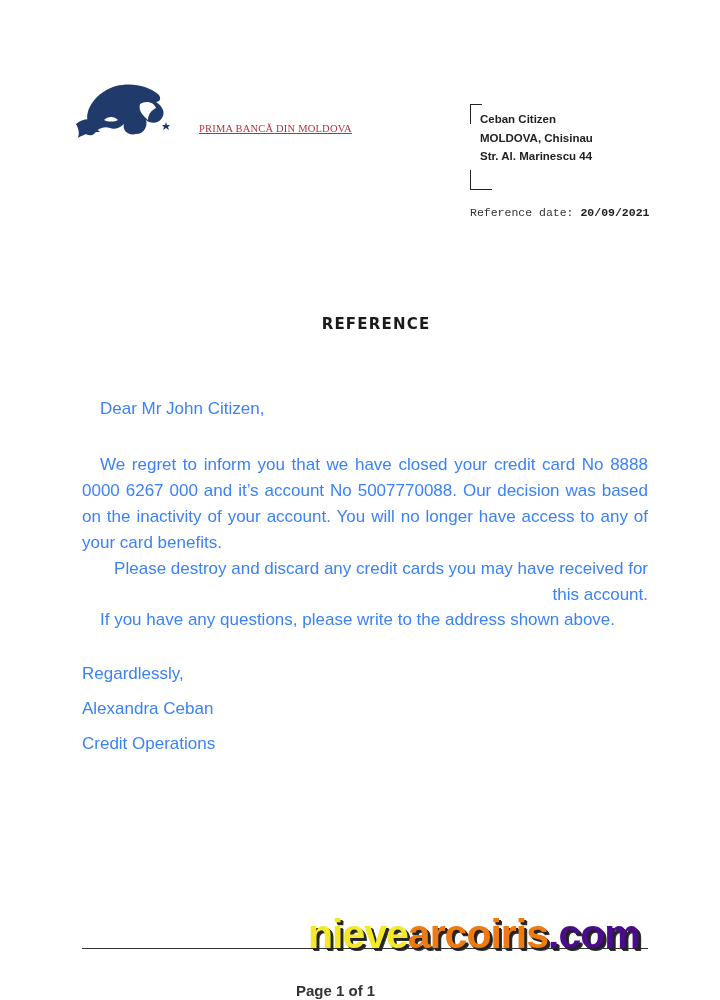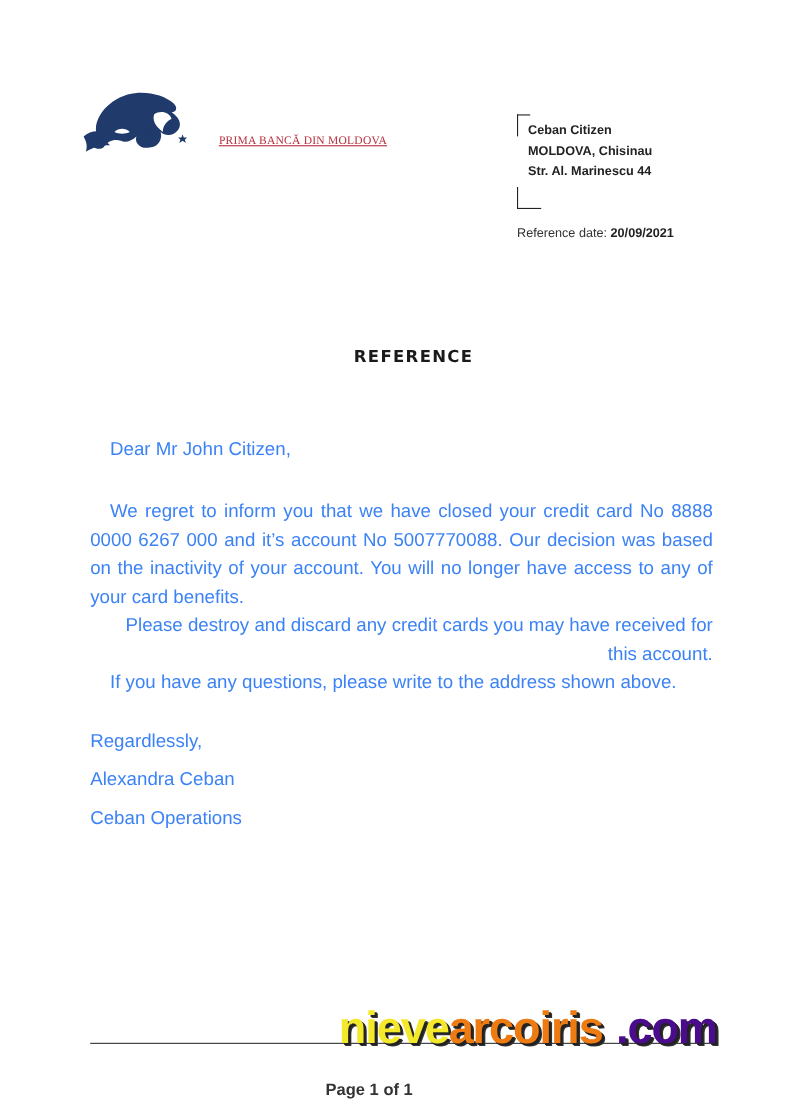--- a/index.html
+++ b/index.html
@@ -10,42 +10,42 @@
     .logo-mark { position: absolute; left: 0; top: 0; width: 104px; height: 62px; }
     .logo-word { position: absolute; left: 106px; top: 14px; white-space: nowrap; color: #1f3a6b; line-height: 1; }
     .logo-word .light { font-family: "DejaVu Serif", serif; font-size: 25px; letter-spacing: -1.5px; font-weight: normal; transform: scaleX(0.82); display: inline-block; transform-origin: left; }
     .logo-word .bold { font-family: "Liberation Serif", serif; font-size: 25px; font-weight: bold; position: absolute; left: 127px; top: 1px; letter-spacing: -0.5px; }
     .logo-tag { position: absolute; left: 125px; top: 43px; font-family: "Liberation Serif", serif; font-size: 10.5px; color: #b5313f; letter-spacing: 0.2px; white-space: nowrap; text-decoration: underline; }
 
     .addr-block { position: absolute; left: 470px; top: 104px; }
     .corner-tl { position: absolute; left: 0; top: 0; width: 12px; height: 20px; border-left: 1px solid #222; border-top: 1px solid #222; }
     .corner-bl { position: absolute; left: 0; top: 66px; width: 22px; height: 20px; border-left: 1px solid #222; border-bottom: 1px solid #222; }
     .addr-lines { position: absolute; left: 10px; top: 6px; font-family: "Liberation Sans", sans-serif; font-size: 11.5px; font-weight: bold; line-height: 18.5px; white-space: nowrap; color: #222; }
-    .ref-date { position: absolute; left: 470px; top: 206px; font-family: Liberation Sans, sans-serif; font-size: 11.5px; white-space: nowrap; color: #333; }
+    .ref-date { position: absolute; left: 470px; top: 206px; font-family: Liberation Mono, monospace; font-size: 11.5px; white-space: nowrap; color: #333; }
     .ref-date b { color: #222; }
 
     .title { position: absolute; left: 0; width: 752px; top: 315px; text-align: center; font-family: "DejaVu Sans", sans-serif; font-weight: bold; font-size: 15px; letter-spacing: 1.2px; color: #1a1a1a; }
 
     .body-text { position: absolute; left: 82px; width: 566px; font-family: "Liberation Sans", sans-serif; font-size: 17px; color: #3b82f6; line-height: 26px; }
     .salutation { top: 396px; padding-left: 18px; }
     .para1 { top: 452px; text-indent: 18px; text-align: justify; }
     .para2 { top: 556px; padding-left: 18px; text-align: right; }
     .para3 { top: 607px; padding-left: 18px; }
     .closing { top: 661px; }
     .signer { top: 696px; }
     .dept { top: 731px; }
 
     .footer-rule { position: absolute; left: 82px; top: 948px; width: 566px; border-top: 1px solid #333; }
     .page-num { position: absolute; left: 296px; top: 982px; font-family: "Liberation Sans", sans-serif; font-size: 15px; color: #333; font-weight: bold; }
 
     .watermark { position: absolute; left: 308px; top: 914px; font-family: "Liberation Sans", sans-serif; font-weight: bold; font-size: 41px; letter-spacing: -1px; white-space: nowrap; line-height: 1; }
     .watermark span { text-shadow: 2px 2px 0 #222, 3px 3px 0 #333; }
     .wm-a { color: #f4e82a; }
     .wm-b { color: #ee7a12; }
-    .wm-c { color: #4a0c8c; margin-left: 12px; }
+    .wm-c { color: #4a0c8c; }
   </style>
 </head>
 <body>
 
 <div class="logo">
   <svg class="logo-mark" viewBox="0 0 104 62" xmlns="http://www.w3.org/2000/svg">
     <path d="M14 42 C10 30 22 12 42 6 C58 2 74 6 84 14 C88 18 86 22 82 22 C88 26 92 32 88 38 C84 44 76 44 72 40 C74 46 70 54 62 54 C54 56 48 50 50 44 C46 48 40 50 36 48 C30 46 24 48 20 54 C18 56 12 56 10 52 C8 48 10 44 14 42 Z" fill="#1f3a6b"></path>
     <path d="M2 44 C8 38 18 38 24 42 C20 44 14 44 10 46 C16 46 22 48 26 52 C18 52 10 54 4 58 C6 52 4 48 2 44 Z" fill="#1f3a6b"></path>
     <path d="M66 24 C72 20 80 22 82 28 C78 30 74 34 74 40 C70 36 64 32 66 24 Z" fill="#ffffff"></path>
     <path d="M30 40 C34 36 40 36 44 40 C40 42 34 42 30 40 Z" fill="#ffffff"></path>
@@ -71,20 +71,20 @@
 </div>
 
 <div class="title">REFERENCE</div>
 
 <div class="body-text salutation">Dear Mr John Citizen,</div>
 <div class="body-text para1">We regret to inform you that we have closed your credit card No 8888 0000 6267 000 and it’s account No 5007770088. Our decision was based on the inactivity of your account. You will no longer have access to any of your card benefits.</div>
 <div class="body-text para2">Please destroy and discard any credit cards you may have received for this account.</div>
 <div class="body-text para3">If you have any questions, please write to the address shown above.</div>
 <div class="body-text closing">Regardlessly,</div>
 <div class="body-text signer">Alexandra Ceban</div>
-<div class="body-text dept">Ceban Operations</div>
+<div class="body-text dept">Credit Operations</div>
 
 <div class="footer-rule"></div>
 <div class="page-num">Page 1 of 1</div>
 
 <div class="watermark">
   <span class="wm-a">nieve</span><span class="wm-b">arcoiris</span><span class="wm-c">.com</span>
 </div>
 
 </body></html>

